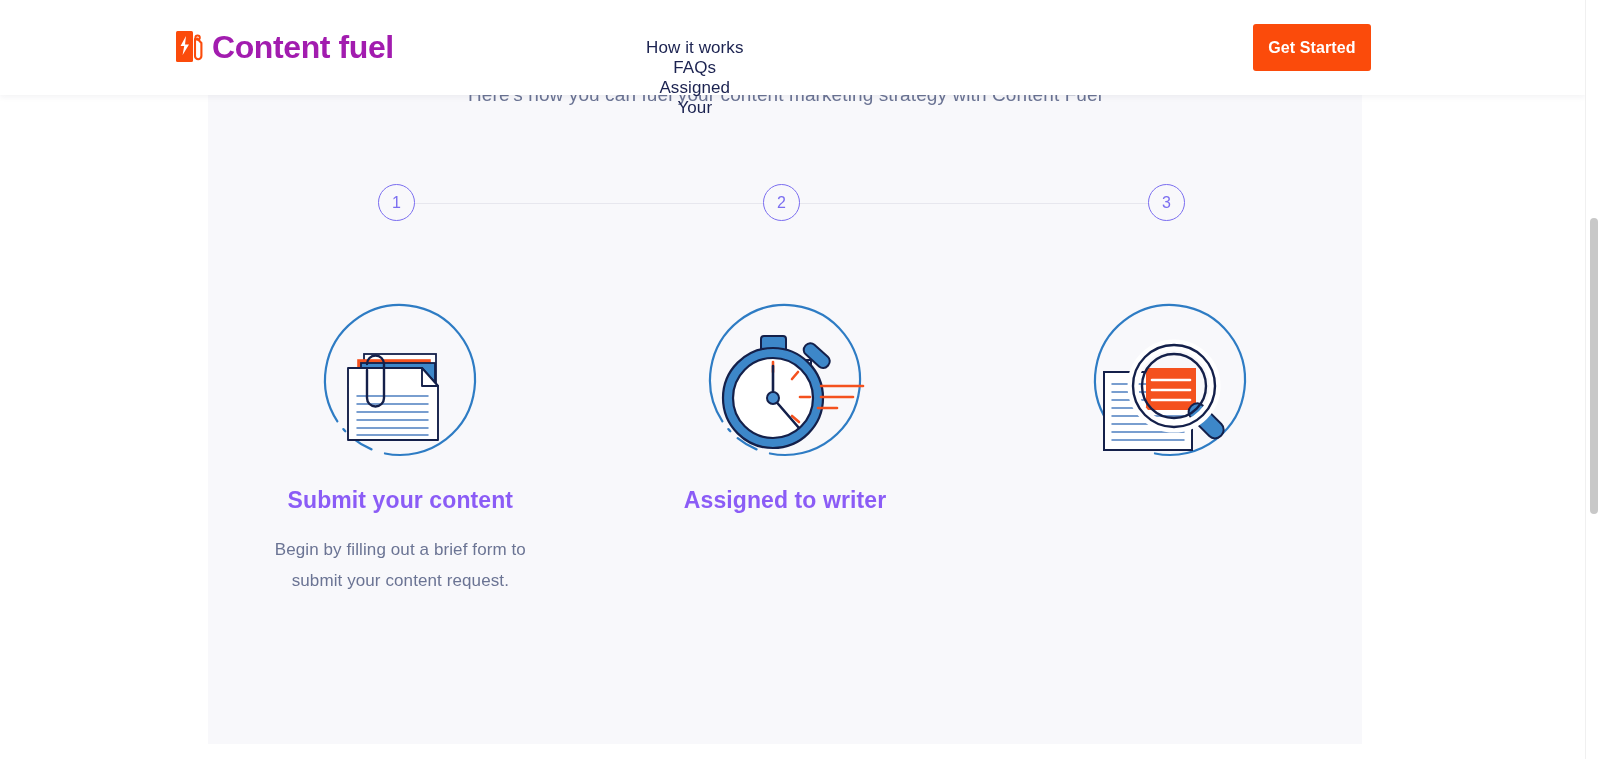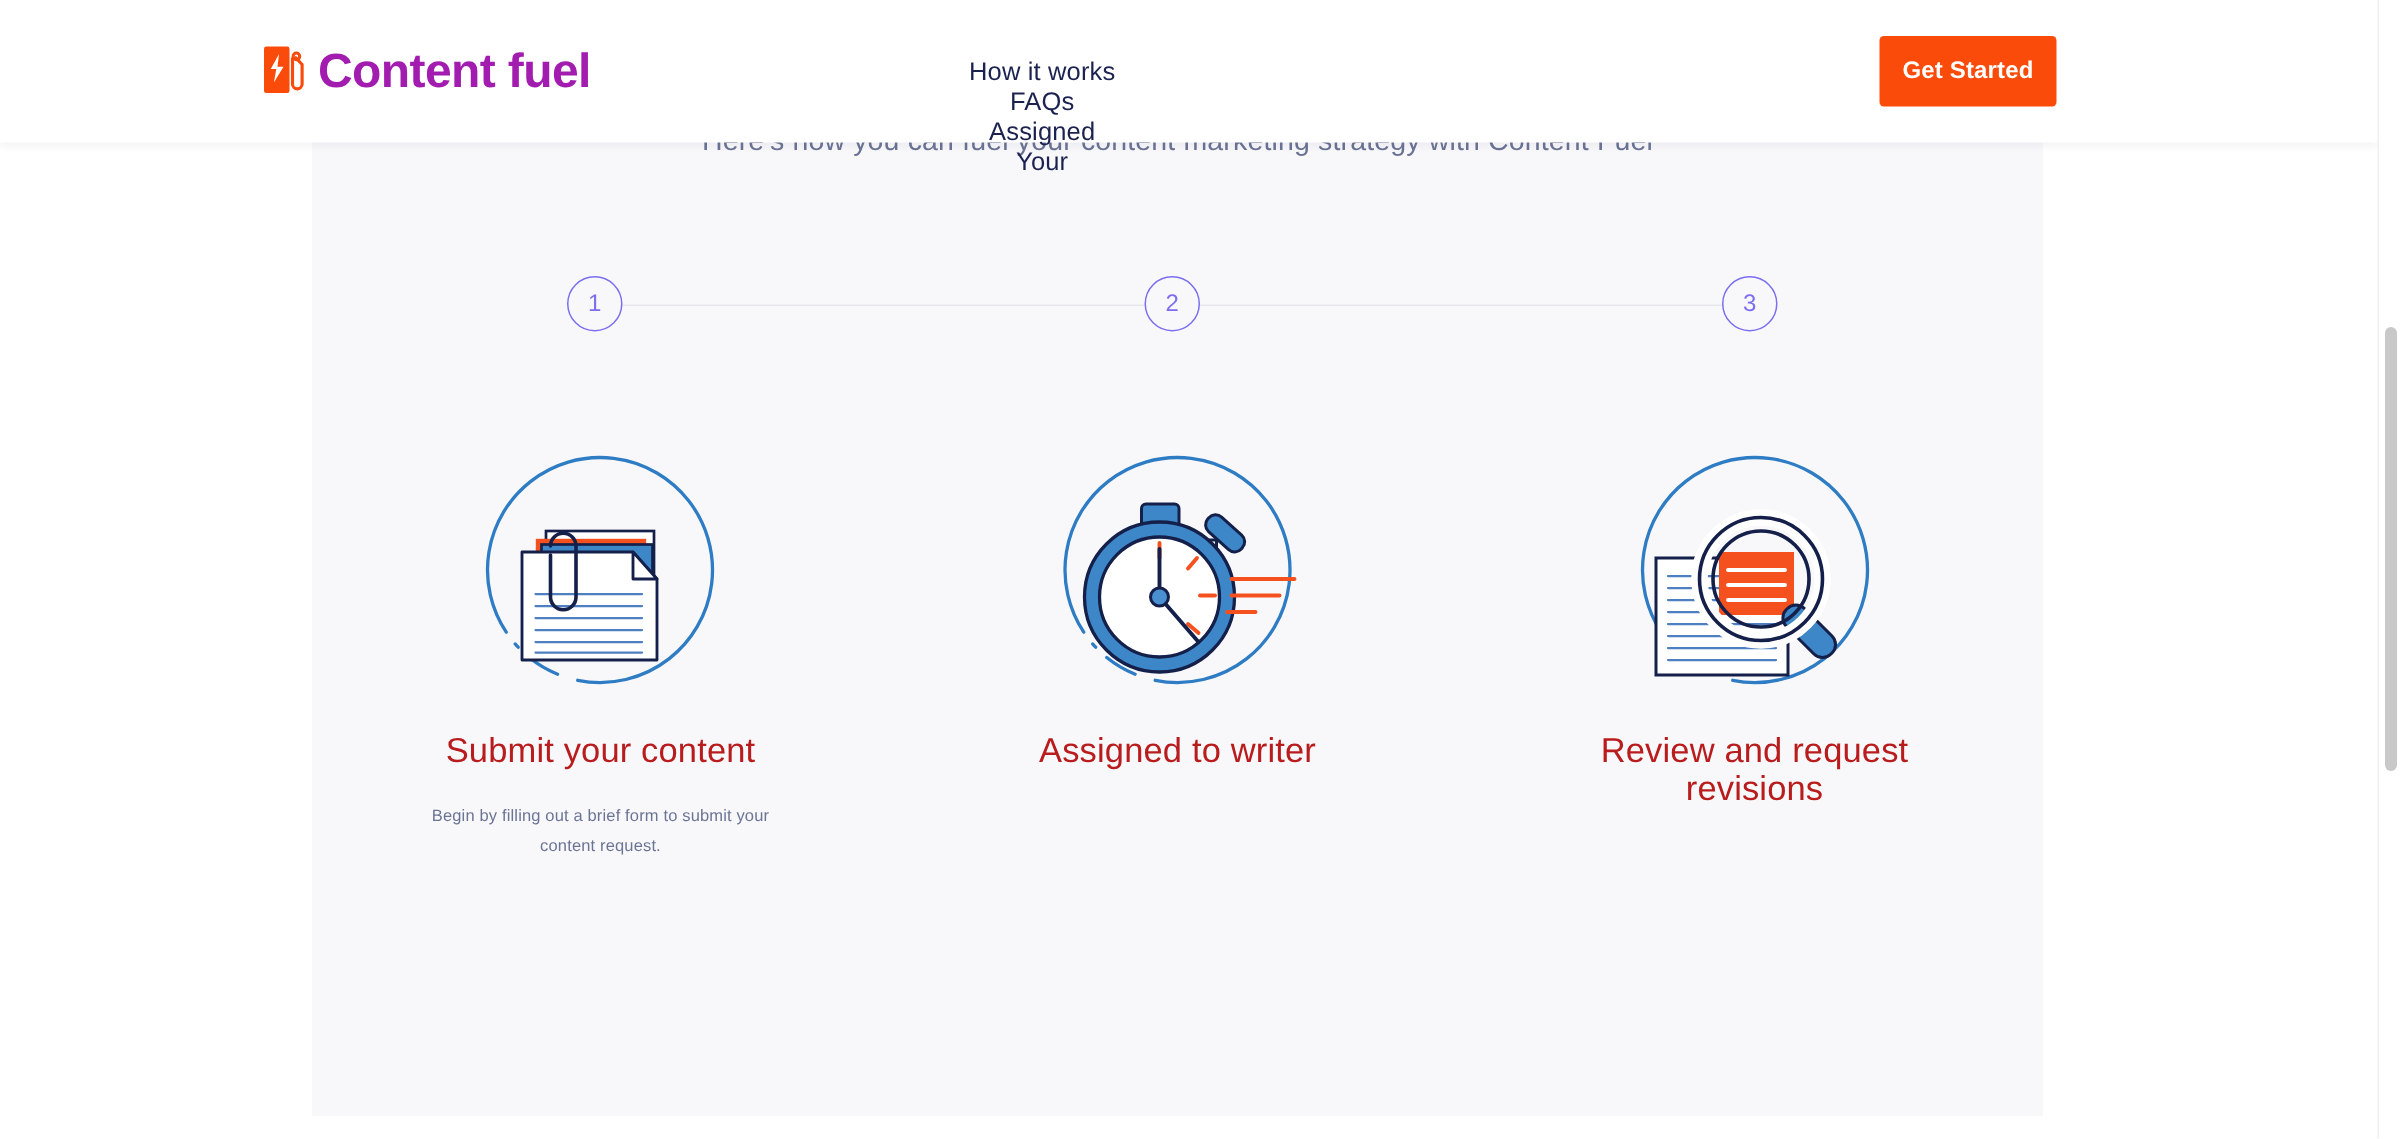--- a/index.html
+++ b/index.html
@@ -47,28 +47,28 @@
   #cols {
     position:absolute; left:0; top:300px; width:100%;
     display:flex;
   }
   .col { flex:1 1 0; display:flex; flex-direction:column; align-items:center; }
   .art { width:160px; height:160px; position:relative; }
   .art svg { display:block; width:160px; height:160px; }
 
   .col h3 {
     margin-top:28px;
-    font-size:23px; font-weight:400; color:#b91c1c;
+    font-size:23px; font-weight:700; color:#8b5cf6;
     text-align:center; line-height:1.1;
     letter-spacing:.1px;
     max-width:260px;
   }
   .col p {
     margin-top:22px;
-    font-size:11px; color:#6b7494; text-align:center;
+    font-size:17px; color:#6b7494; text-align:center;
     line-height:1.81; letter-spacing:.1px;
     max-width:262px;
   }
   .col.wide p { max-width:272px; }
 
   
   #header {
     position:absolute; left:0; top:0; width:1585px; height:95px;
     background:#ffffff; z-index:40;
     box-shadow:0 2px 6px rgba(30,35,70,.06);
@@ -222,21 +222,20 @@
 
             <g transform="rotate(45 108 112)">
               <rect x="99" y="104" width="42" height="17" rx="8" fill="#3d87c9" stroke="#14204a" stroke-width="2"></rect>
             </g>
 
             <circle cx="84" cy="86" r="41" fill="none" stroke="#ffffff" stroke-width="11"></circle>
             <circle cx="84" cy="86" r="41" fill="none" stroke="#14204a" stroke-width="2.4"></circle>
             <circle cx="84" cy="86" r="32" fill="none" stroke="#14204a" stroke-width="2.4"></circle>
           </svg>
         </div>
-        <h3>Review and request revisions</h3>
       </div>
 
     </div>
   </div>
 
   <div id="header">
 
     <div id="logo">
       <span class="mark">
         <svg viewBox="0 0 27 35" width="27" height="35">

